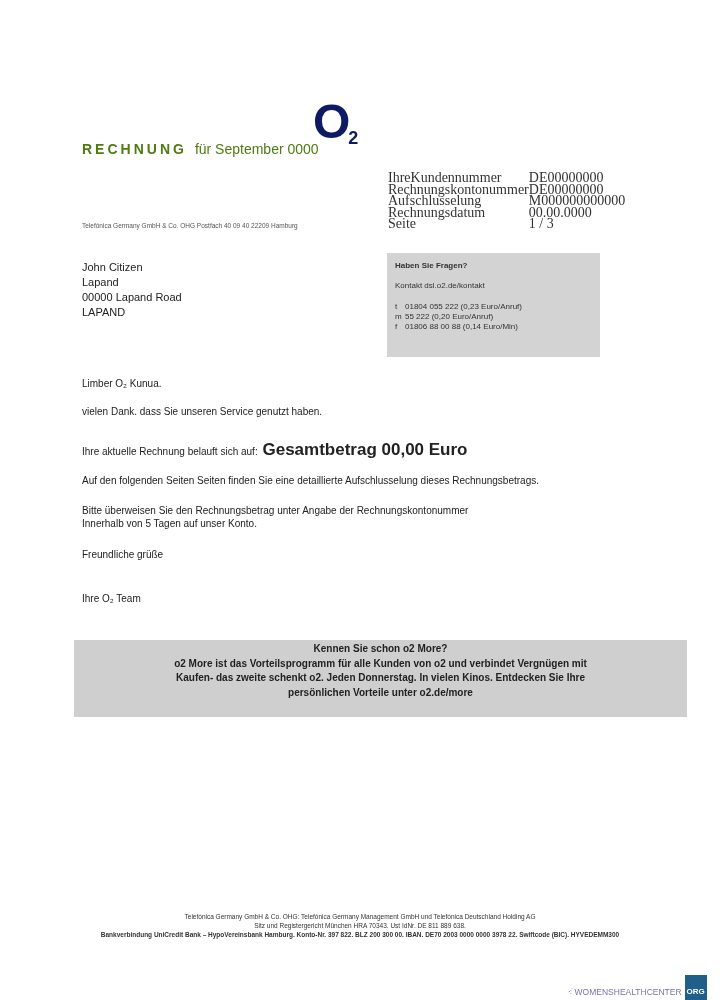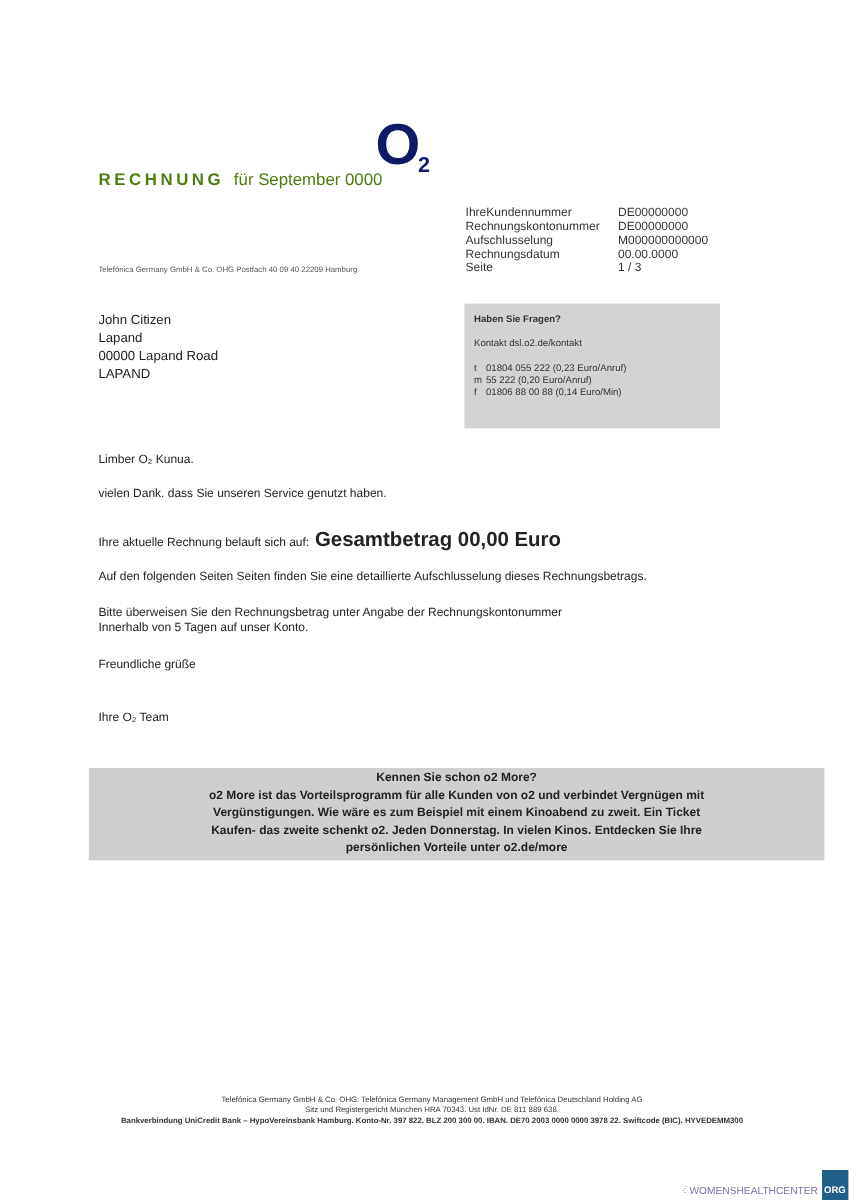--- a/index.html
+++ b/index.html
@@ -4,21 +4,21 @@
   <style>
     html, body { margin: 0; padding: 0; background: #ffffff; }
     body { width: 720px; height: 1000px; position: relative; overflow: hidden;
            font-family: "Liberation Sans", sans-serif; color: #222; }
     .abs { position: absolute; }
     .title { left: 82px; top: 141px; font-size: 14px; color: #4d7c0f; }
     .title .rech { font-weight: bold; letter-spacing: 3px; margin-right: 8px; }
     .logo { left: 313px; top: 98px; color: #0e1a63; font-weight: bold; }
     .logo .o { font-size: 48px; line-height: 48px; font-family: "Liberation Sans", sans-serif; }
     .logo .two { font-size: 18px; position: relative; top: 6px; margin-left: -2px; }
-    .meta { left: 388px; top: 172px; font-size: 10px; color: #333; }
+    .meta { left: 388px; top: 172px; font-size: 14px; color: #333; font-family: Liberation Serif, serif; }
     .meta table { border-collapse: collapse; }
     .meta td { padding: 0; line-height: 11.5px; }
     .meta td.k { width: 127px; }
     .sender { left: 82px; top: 222px; font-size: 6.5px; color: #555; }
     .addr { left: 82px; top: 260px; font-size: 11px; line-height: 15px; color: #222; }
     .contact { left: 387px; top: 253px; width: 213px; height: 104px; background: #d3d3d3; font-size: 8px; color: #333; }
     .contact .h { position: absolute; left: 8px; top: 8px; font-weight: bold; }
     .contact .k { position: absolute; left: 8px; top: 28px; }
     .contact .lines { position: absolute; left: 8px; top: 49px; line-height: 10px; }
     .contact .lines span.pfx { display: inline-block; width: 10px; }
@@ -106,21 +106,20 @@
 <div class="abs body-text pay">
   <div>Bitte überweisen Sie den Rechnungsbetrag unter Angabe der Rechnungskontonummer</div>
   <div>Innerhalb von 5 Tagen auf unser Konto.</div>
 </div>
 <div class="abs body-text regards">Freundliche grüße</div>
 <div class="abs body-text team">Ihre O₂ Team</div>
 
 <div class="abs promo">
   <div>Kennen Sie schon o2 More?</div>
   <div>o2 More ist das Vorteilsprogramm für alle Kunden von o2 und verbindet Vergnügen mit</div>
-  <div>Vergünstigungen. Wie wäre es zum Beispiel mit einem Kinoabend zu zweit. Ein Ticket</div>
   <div>Kaufen- das zweite schenkt o2. Jeden Donnerstag. In vielen Kinos. Entdecken Sie Ihre</div>
   <div>persönlichen Vorteile unter o2.de/more</div>
 </div>
 
 <div class="abs footer">
   <div>Telefónica Germany GmbH &amp; Co. OHG: Telefónica Germany Management GmbH und Telefónica Deutschland Holding AG</div>
   <div>Sitz und Registergericht München HRA 70343. Ust IdNr. DE 811 889 638.</div>
   <div class="bank">Bankverbindung UniCredit Bank – HypoVereinsbank Hamburg. Konto-Nr. 397 822. BLZ 200 300 00. IBAN. DE70 2003 0000 0000 3978 22. Swiftcode (BIC). HYVEDEMM300</div>
 </div>
 

